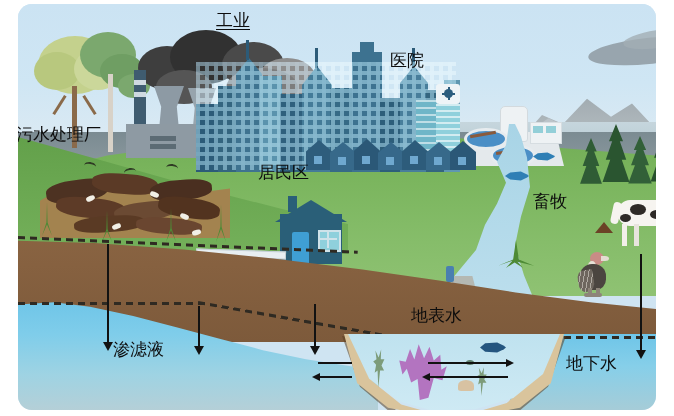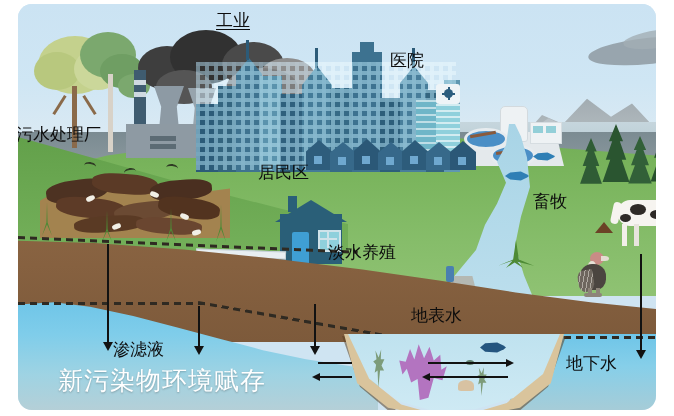--- a/index.html
+++ b/index.html
@@ -411,20 +411,18 @@
 
   <div class="hline" style="left:300px;top:358px;width:34px;"></div>
   <div class="hline" style="left:300px;top:372px;width:34px;"></div>
   <div class="aheadL" style="left:294px;top:369px;"></div>
 
   <div class="lbl lbl-u" style="left:198px;top:8px;">工业</div>
   <div class="lbl" style="left:372px;top:48px;">医院</div>
   <div class="lbl" style="left:-2px;top:122px;">污水处理厂</div>
   <div class="lbl" style="left:240px;top:160px;">居民区</div>
   <div class="lbl" style="left:515px;top:189px;">畜牧</div>
-  <div class="lbl" style="left:310px;top:240px;">淡水养殖</div>
   <div class="lbl" style="left:393px;top:303px;">地表水</div>
   <div class="lbl" style="left:548px;top:351px;">地下水</div>
   <div class="lbl" style="left:95px;top:337px;">渗滤液</div>
-  <div class="lbl lbl-white" style="left:40px;top:364px;">新污染物环境赋存</div>
 
  </div>
 </div>
 
 </body></html>

